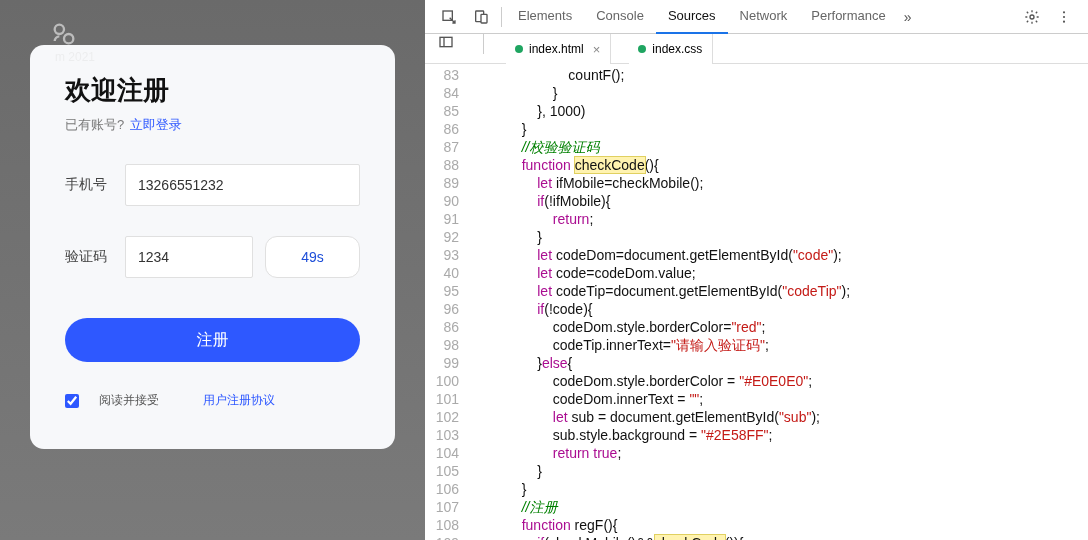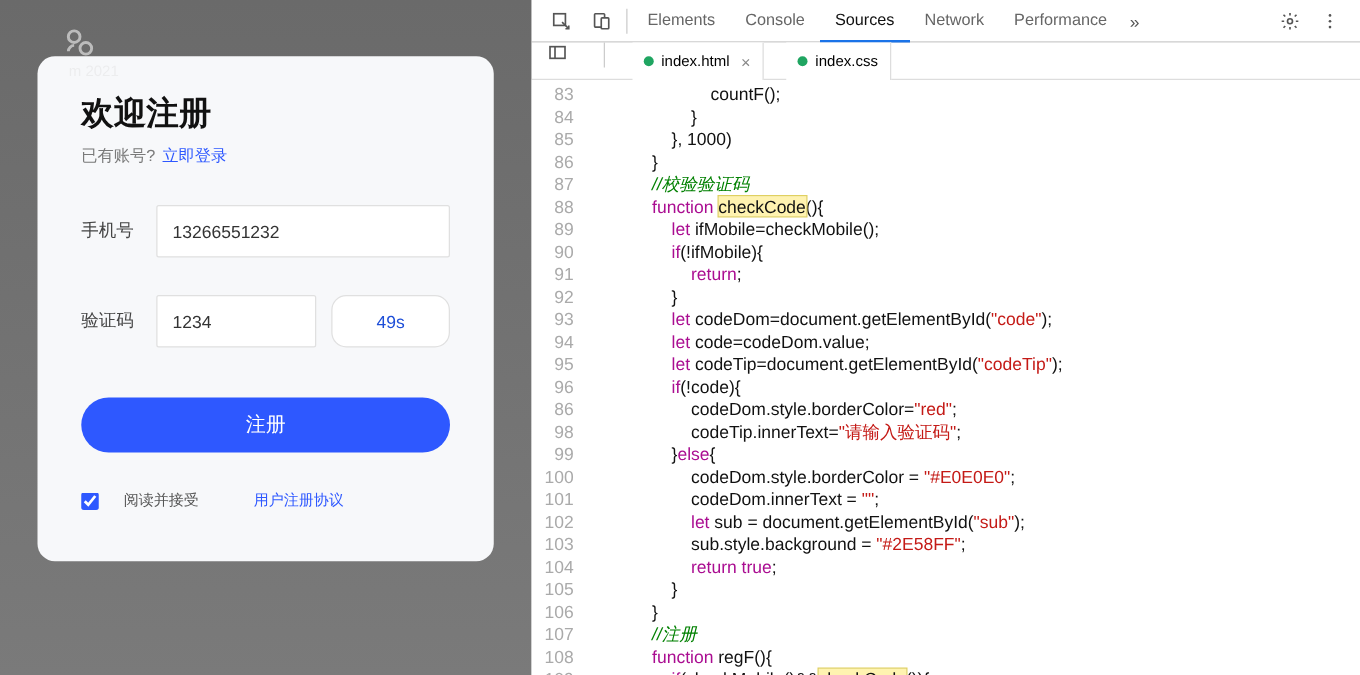--- a/index.html
+++ b/index.html
@@ -165,21 +165,21 @@
         <div>84</div>
         <div>85</div>
         <div>86</div>
         <div>87</div>
         <div>88</div>
         <div>89</div>
         <div>90</div>
         <div>91</div>
         <div>92</div>
         <div>93</div>
-        <div>94</div>
+        <div>40</div>
         <div>95</div>
         <div>96</div>
         <div>86</div>
         <div>98</div>
         <div>99</div>
         <div>100</div>
         <div>101</div>
         <div>102</div>
         <div>103</div>
         <div>104</div>

